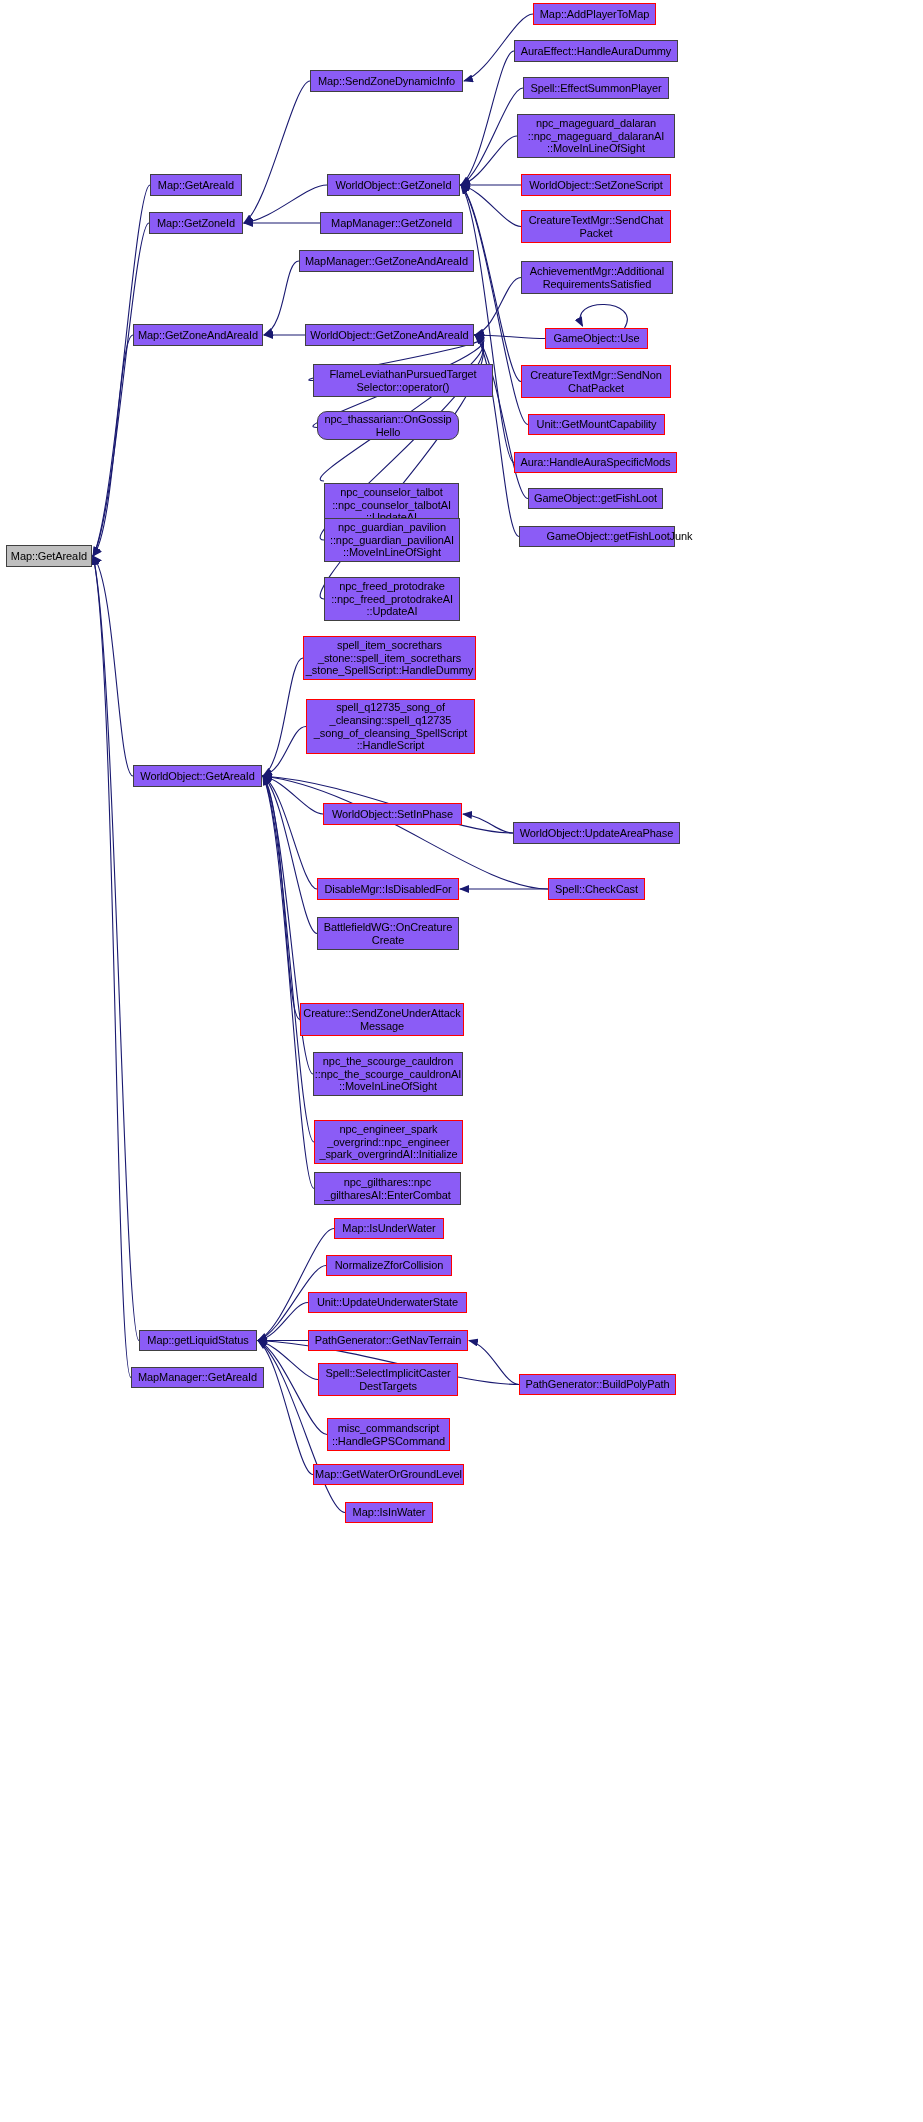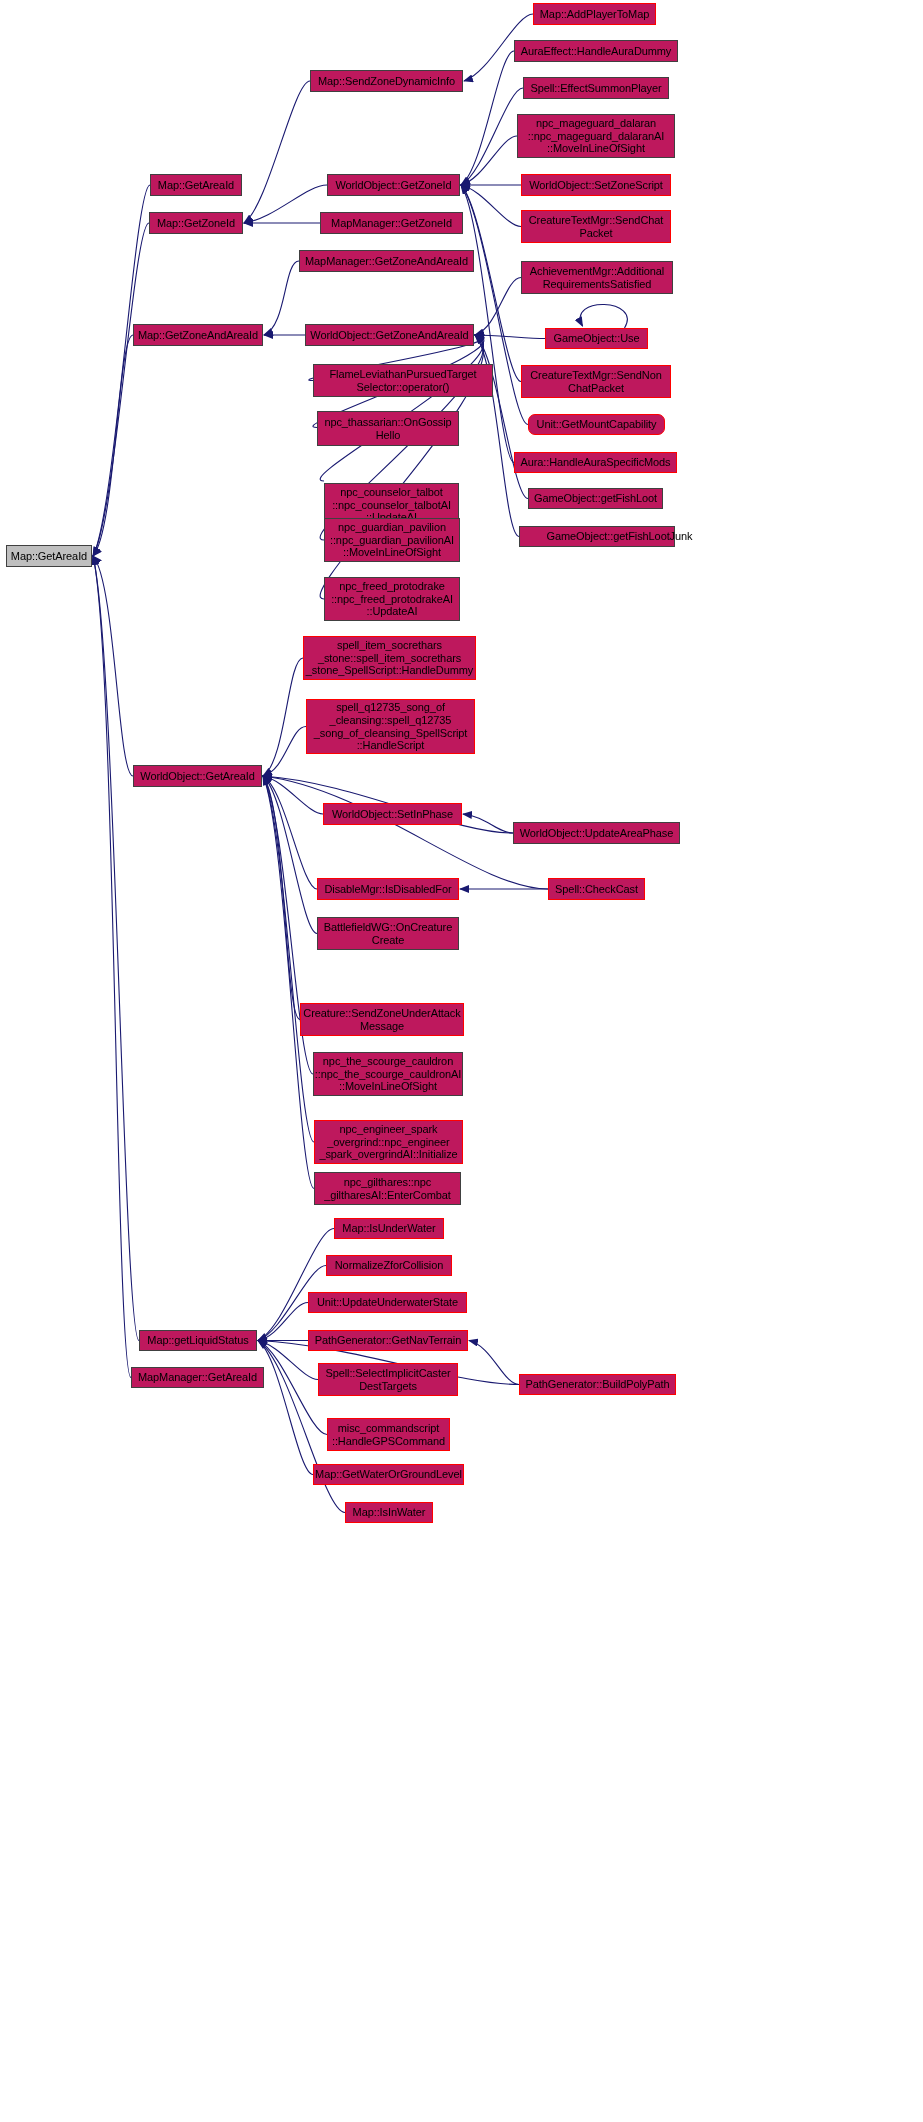--- a/index.html
+++ b/index.html
@@ -23,21 +23,21 @@
   .gnode {
     position: absolute;
     box-sizing: border-box;
     display: flex;
     align-items: center;
     justify-content: center;
     text-align: center;
     font-size: 11px;
     line-height: 12.6px;
     color: #000000;
-    background: #be185d;
+    background: #8b5cf6;
     border: 1px solid #404040;
     white-space: pre-line;
     padding: 1px 3px;
     letter-spacing: -0.1px;
     z-index: 5;
   }
   .gnode.red {
     border-color: #ff0000;
   }
   .gnode.root {
@@ -139,23 +139,23 @@
       <div class="gnode" style="left: 299px; top: 250px; width: 175px; height: 22px;">MapManager::GetZoneAndAreaId</div>
       <div class="gnode" style="left: 521px; top: 261px; width: 152px; height: 33px;">AchievementMgr::Additional
 RequirementsSatisfied</div>
       <div class="gnode" style="left: 133px; top: 324px; width: 130px; height: 22px;">Map::GetZoneAndAreaId</div>
       <div class="gnode" style="left: 305px; top: 324px; width: 169px; height: 22px;">WorldObject::GetZoneAndAreaId</div>
       <div class="gnode red" style="left: 545px; top: 328px; width: 103px; height: 21px;">GameObject::Use</div>
       <div class="gnode" style="left: 313px; top: 364px; width: 180px; height: 33px;">FlameLeviathanPursuedTarget
 Selector::operator()</div>
       <div class="gnode red" style="left: 521px; top: 365px; width: 150px; height: 33px;">CreatureTextMgr::SendNon
 ChatPacket</div>
-      <div class="gnode" style="left: 317px; top: 411px; width: 142px; height: 35px;">npc_thassarian::OnGossip
+      <div class="gnode" style="left: 317px; top: 411px; width: 142px; height: 29px; border-radius: 10px;">npc_thassarian::OnGossip
 Hello</div>
-      <div class="gnode red" style="left: 528px; top: 414px; width: 137px; height: 21px; border-radius: 7px;">Unit::GetMountCapability</div>
+      <div class="gnode red" style="left: 528px; top: 414px; width: 137px; height: 21px;">Unit::GetMountCapability</div>
       <div class="gnode" style="left: 324px; top: 459px; width: 135px; height: 44px; margin-top: 24px;">npc_counselor_talbot
 ::npc_counselor_talbotAI
 ::UpdateAI</div>
       <div class="gnode red" style="left: 514px; top: 452px; width: 163px; height: 21px;">Aura::HandleAuraSpecificMods</div>
       <div class="gnode" style="left: 528px; top: 488px; width: 135px; height: 21px;">GameObject::getFishLoot</div>
       <div class="gnode" style="left: 324px; top: 518px; width: 136px; height: 44px;">npc_guardian_pavilion
 ::npc_guardian_pavilionAI
 ::MoveInLineOfSight</div>
       <div class="gnode" style="left: 519px; top: 526px; width: 156px; height: 21px; padding-left: 48px;">GameObject::getFishLootJunk</div>
       <div class="gnode" style="left: 324px; top: 577px; width: 136px; height: 44px;">npc_freed_protodrake

